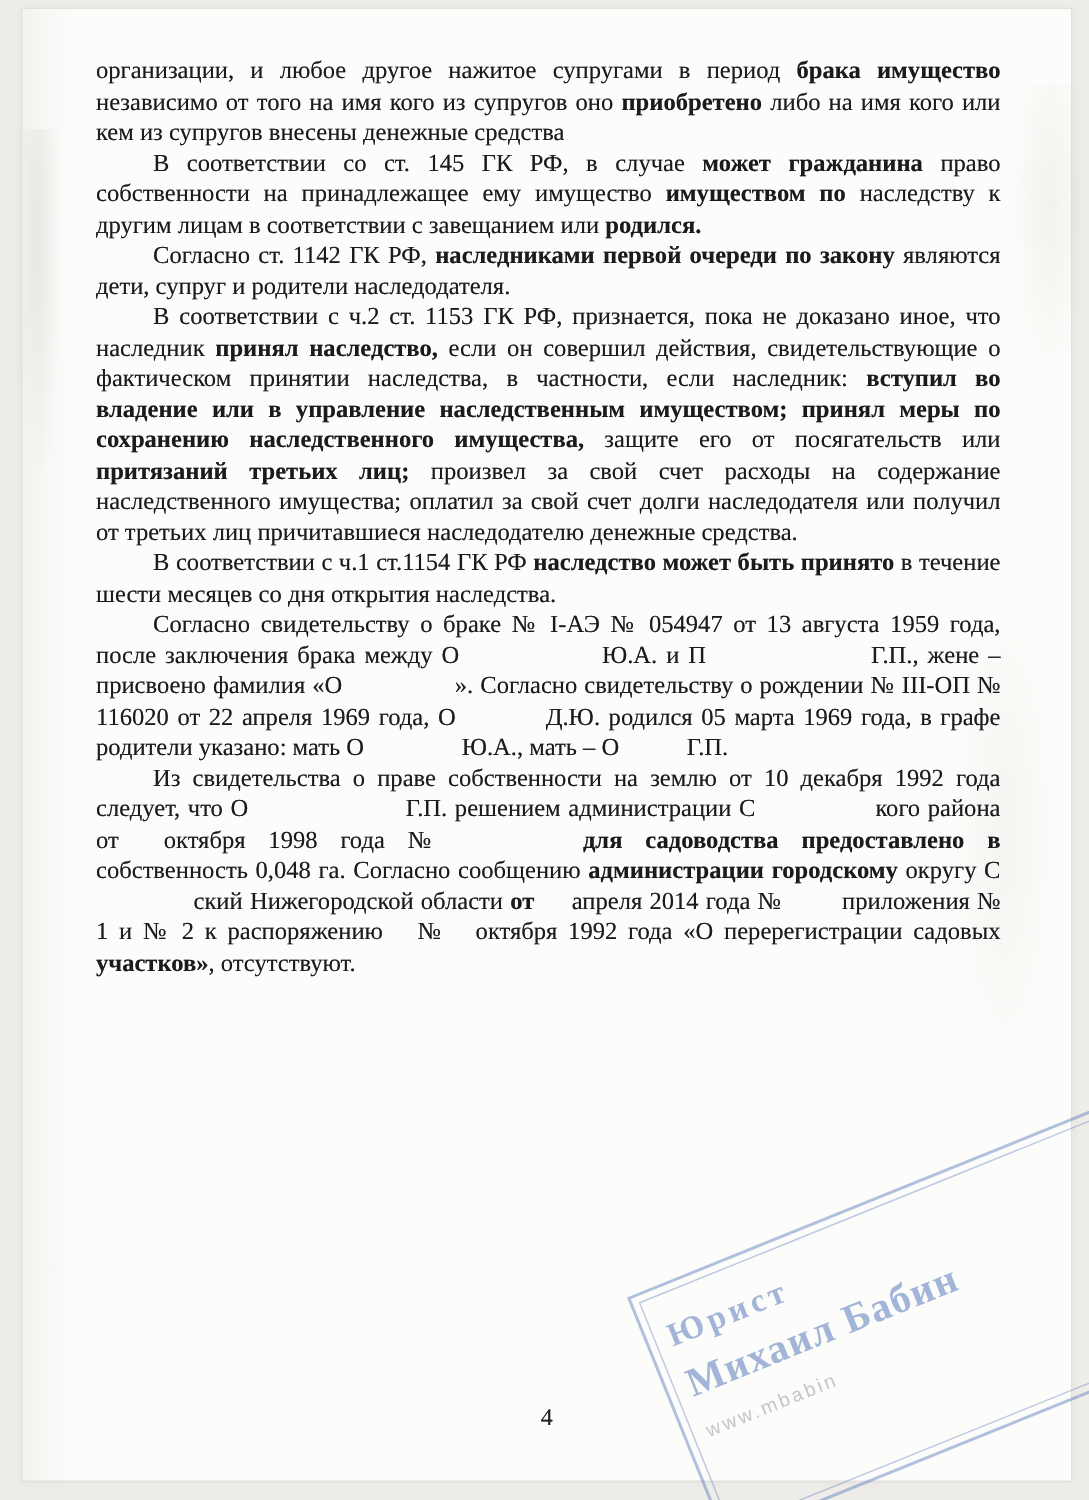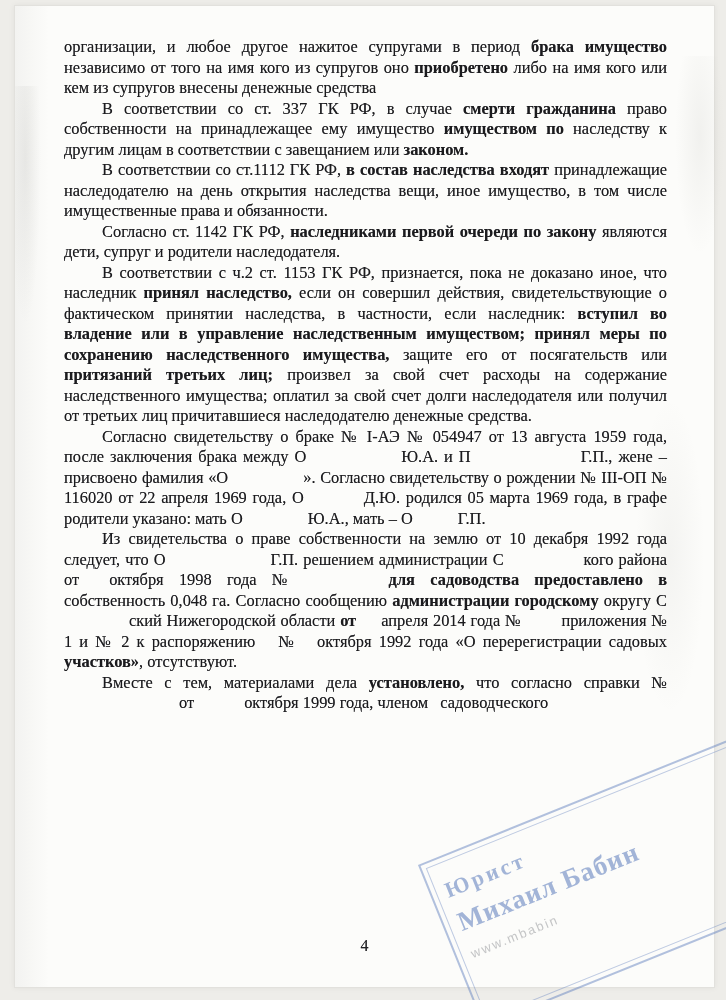--- a/index.html
+++ b/index.html
@@ -74,27 +74,26 @@
 
 <div class="canvas">
   <div class="sheet">
     <div class="sheet-shade-left"></div>
     <div class="smudge s1"></div>
     <div class="smudge s2"></div>
     <div class="smudge s3"></div>
 
     <div class="doc-body">
         <p class="para no-indent"><span>организации, и любое другое нажитое супругами в период </span><span class="b">брака имущество</span><span> независимо от того на имя кого из супругов оно </span><span class="b">приобретено</span><span> либо на имя кого или кем из супругов внесены денежные средства</span></p>
-        <p class="para"><span>В соответствии со ст. 337 ГК РФ, в случае </span><span class="b">смерти гражданина</span><span> право собственности на принадлежащее ему имущество </span><span class="b">имуществом по</span><span> наследству к другим лицам в соответствии с завещанием или </span><span class="b">законом.</span></p>
-        <p class="para"><span>В соответствии со ст.1112 ГК РФ, </span><span class="b">в состав наследства входят</span><span> принадлежащие наследодателю на день открытия наследства вещи, иное имущество, в том числе имущественные права и обязанности.</span></p>
+        <p class="para"><span>В соответствии со ст. 145 ГК РФ, в случае </span><span class="b">может гражданина</span><span> право собственности на принадлежащее ему имущество </span><span class="b">имуществом по</span><span> наследству к другим лицам в соответствии с завещанием или </span><span class="b">родился.</span></p>
         <p class="para"><span>Согласно ст. 1142 ГК РФ, </span><span class="b">наследниками первой очереди по закону</span><span> являются дети, супруг и родители наследодателя.</span></p>
         <p class="para"><span>В соответствии с ч.2 ст. 1153 ГК РФ, признается, пока не доказано иное, что наследник </span><span class="b">принял наследство,</span><span> если он совершил действия, свидетельствующие о фактическом принятии наследства, в частности,  если наследник: </span><span class="b">вступил во владение или в управление наследственным имуществом;</span><span> </span><span class="b">принял меры по сохранению наследственного имущества,</span><span> защите его от посягательств или </span><span class="b">притязаний третьих лиц;</span><span> произвел за свой счет расходы на содержание наследственного имущества; оплатил за свой счет долги наследодателя или получил от третьих лиц причитавшиеся наследодателю денежные средства.</span></p>
+        <p class="para"><span>В соответствии с ч.1 ст.1154 ГК РФ </span><span class="b">наследство может быть принято</span><span> в течение шести месяцев со дня открытия наследства.</span></p>
         <p class="para"><span>Согласно свидетельству о браке № I-АЭ № 054947 от 13 августа 1959 года, после заключения брака между О</span><span class="gap" style="width: 95px;"></span><span>Ю.А. и П</span><span class="gap" style="width: 110px;"></span><span>Г.П., жене – присвоено фамилия «О</span><span class="gap" style="width: 75px;"></span><span>». Согласно свидетельству о рождении № III-ОП № 116020 от 22 апреля 1969 года, О</span><span class="gap" style="width: 60px;"></span><span>Д.Ю. родился 05 марта 1969 года, в графе родители указано: мать О</span><span class="gap" style="width: 65px;"></span><span>Ю.А., мать – О</span><span class="gap" style="width: 45px;"></span><span>Г.П.</span></p>
         <p class="para"><span>Из свидетельства о праве собственности на землю от 10 декабря 1992 года следует, что О</span><span class="gap" style="width: 105px;"></span><span>Г.П. решением администрации С</span><span class="gap" style="width: 80px;"></span><span>кого района от</span><span class="gap" style="width: 30px;"></span><span>октября 1998 года №</span><span class="gap" style="width: 90px;"></span><span class="b">для садоводства предоставлено в</span><span> собственность 0,048 га. Согласно сообщению </span><span class="b">администрации городскому</span><span> округу С</span><span class="gap" style="width: 65px;"></span><span>ский Нижегородской области </span><span class="b">от</span><span class="gap" style="width: 25px;"></span><span>апреля 2014 года №</span><span class="gap" style="width: 40px;"></span><span>приложения № 1 и № 2 к распоряжению</span><span class="gap" style="width: 20px;"></span><span>№</span><span class="gap" style="width: 20px;"></span><span>октября 1992 года «О перерегистрации садовых </span><span class="b">участков»</span><span>, отсутствуют.</span></p>
-        <p class="para"><span>Вместе с тем, материалами дела </span><span class="b">установлено,</span><span> что согласно справки №</span><span class="gap" style="width: 115px;"></span><span>от</span><span class="gap" style="width: 50px;"></span><span>октября 1999 года, членом</span><span class="gap" style="width: 12px;"></span><span>садоводческого</span></p>
       </div>
 
     <div class="page-number">4</div>
   </div>
 
   <div class="stamp">
     <div class="stamp-frame"></div>
     <div class="stamp-text">
         <div class="wm-line wm-0">Юрист</div>
         <div class="wm-line wm-1">Михаил Бабин</div>

